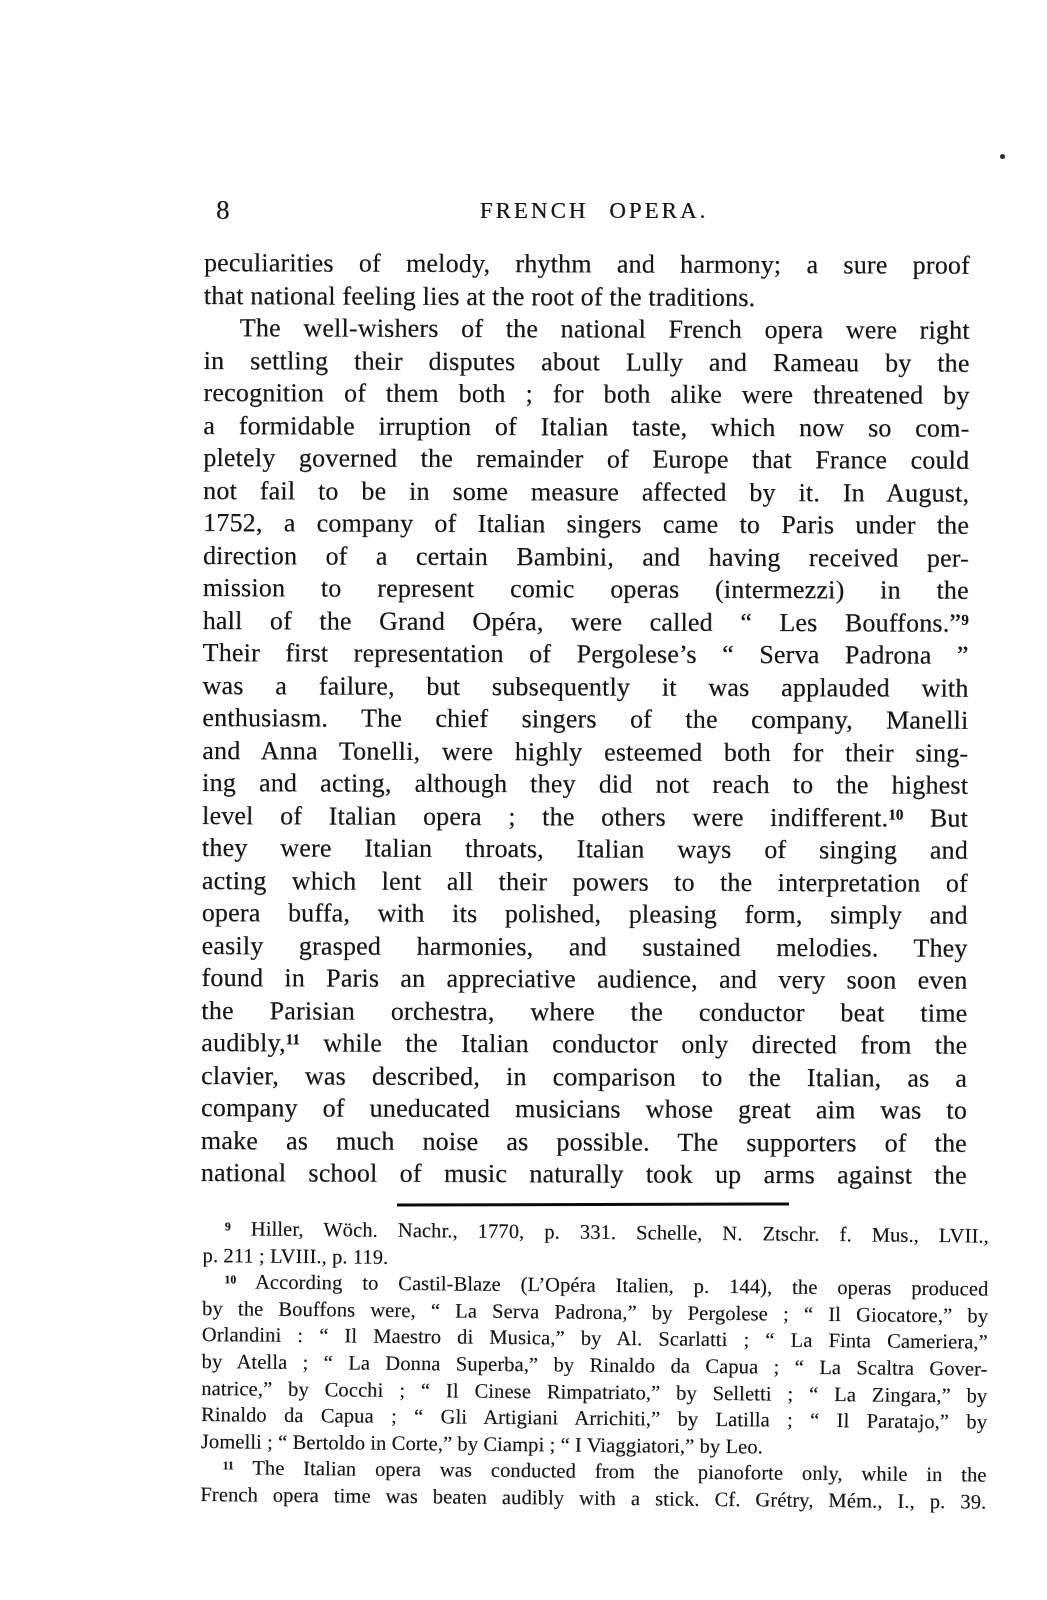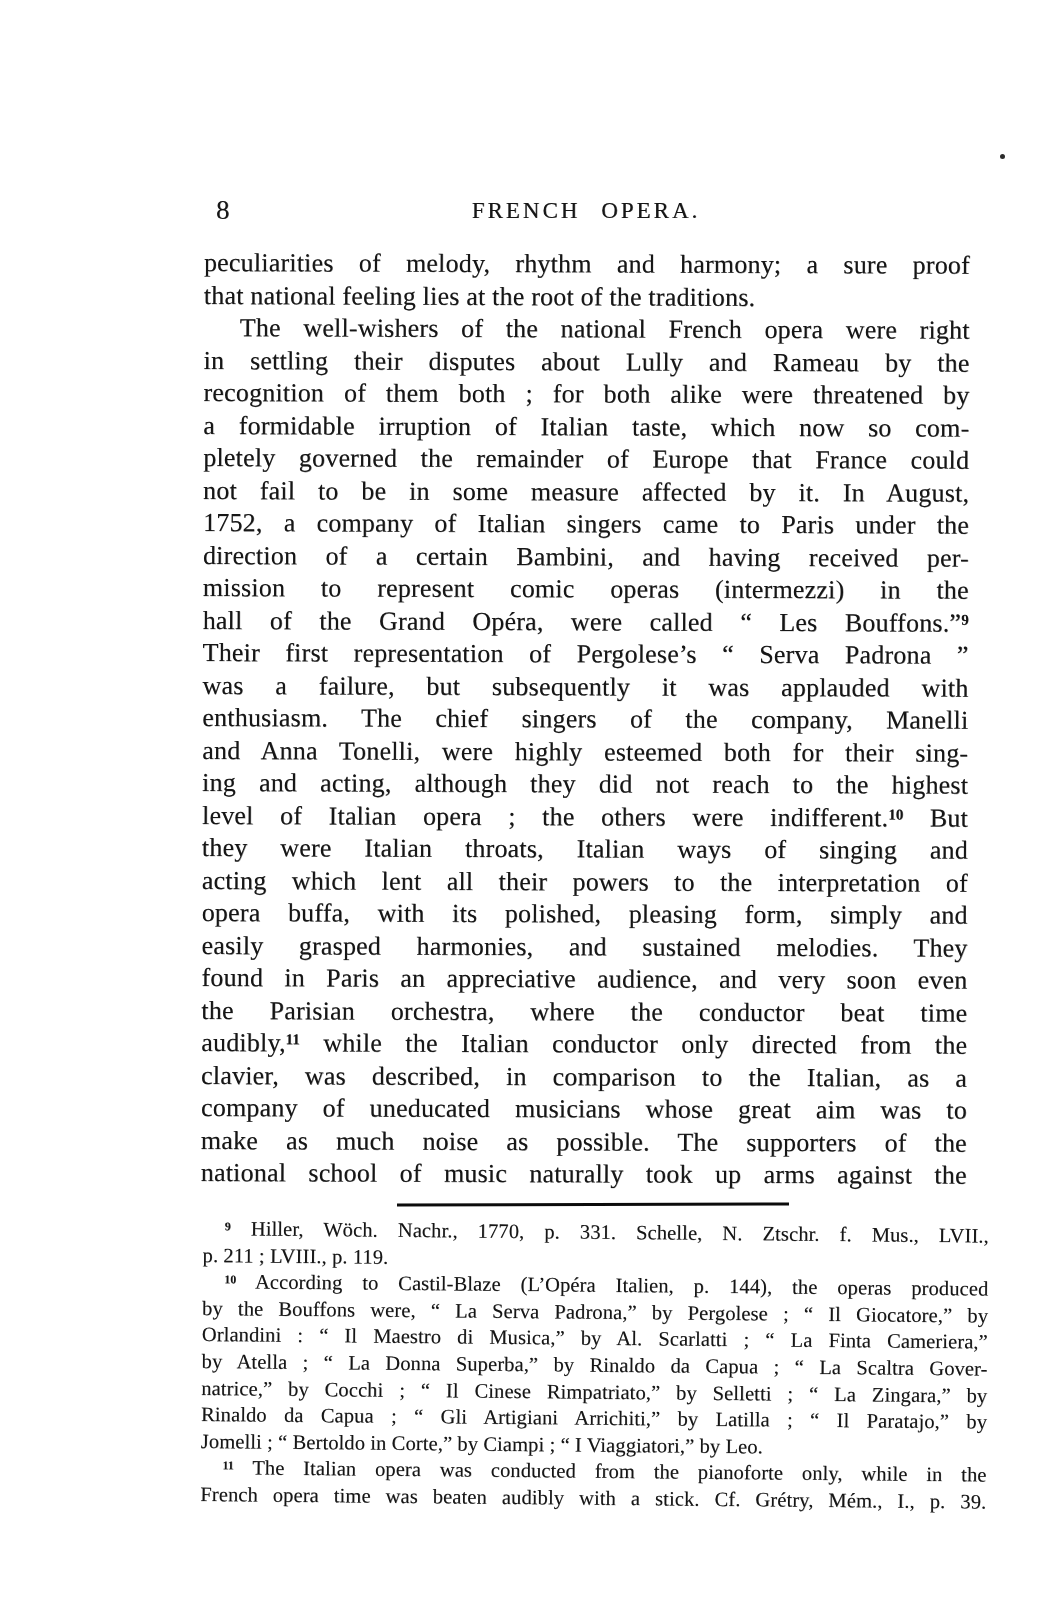--- a/index.html
+++ b/index.html
@@ -10,21 +10,21 @@
     overflow:hidden;
     font-family:"Liberation Serif","DejaVu Serif",serif;
     color:#161616;
   }
   .pagenum {
     position:absolute; left:216px; top:194px;
     font-size:27px; line-height:32px;
     text-shadow:0.4px 0.3px 0 rgba(22,22,22,0.45);
   }
   .runhead {
-    position:absolute; left:206px; top:196px; width:760px;
+    position:absolute; left:214px; top:196px; width:760px;
     text-align:center;
     font-size:23px; line-height:30px;
     letter-spacing:3px; word-spacing:12px;
     text-shadow:0.5px 0.3px 0 rgba(22,22,22,0.55);
   }
   .bodytext {
     position:absolute; left:204px; top:247px; width:766px;
     font-size:26px;
     transform:rotate(0.2deg); transform-origin:0 0;
     text-shadow:0.4px 0.3px 0 rgba(22,22,22,0.5);

